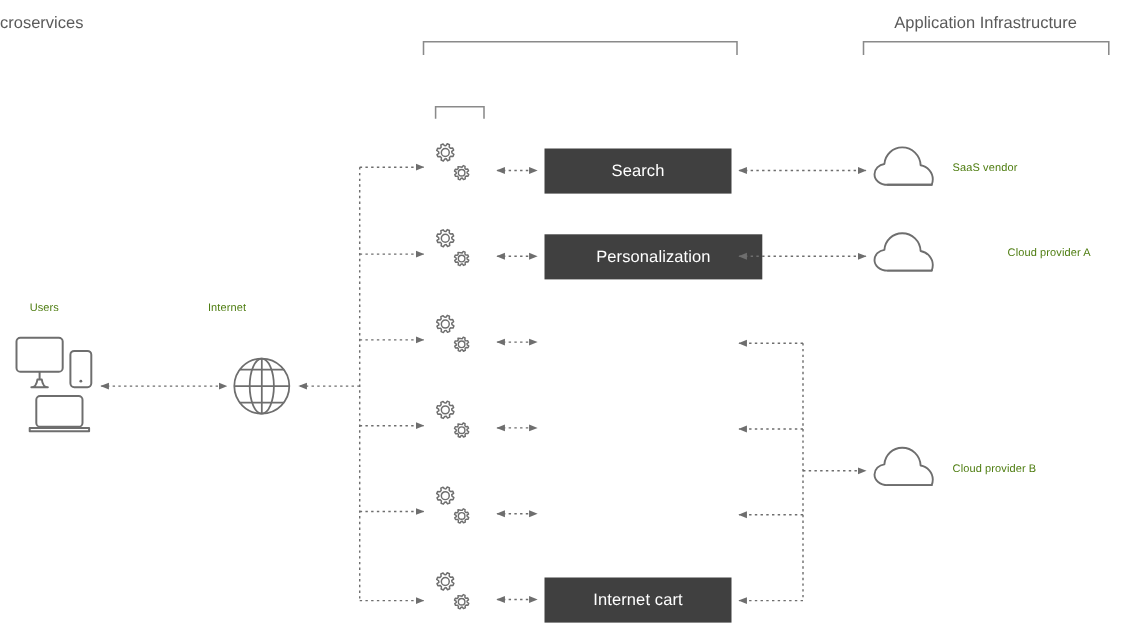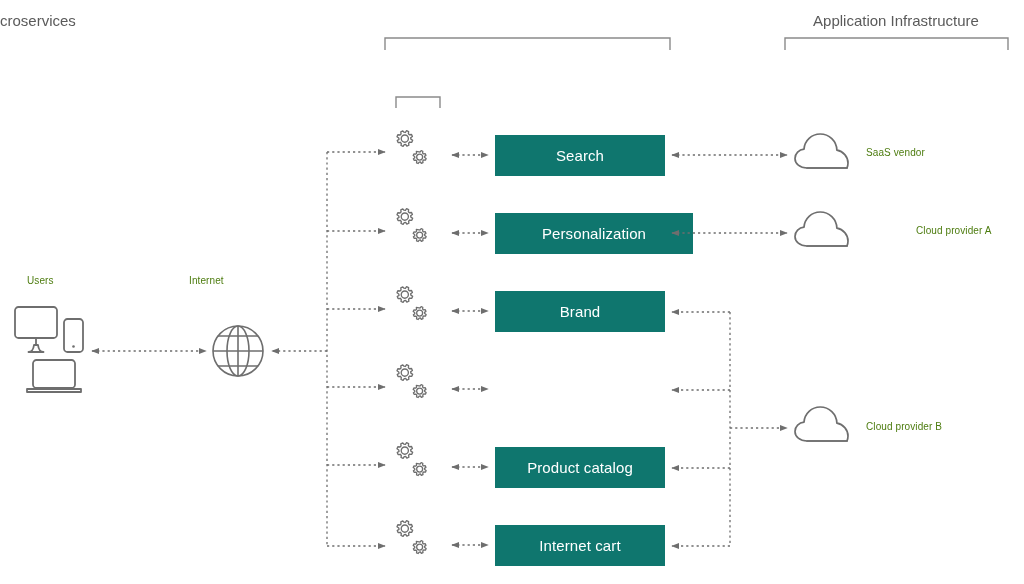--- a/index.html
+++ b/index.html
@@ -13,21 +13,21 @@
   #wires{position:absolute;left:0;top:0;width:1024px;height:584px;}
   .lbl{
     position:absolute;color:#4d7c0f;font-size:10px;
     white-space:nowrap;letter-spacing:.1px;
   }
   .grp-title{
     position:absolute;color:#5a5a5a;font-size:15px;
     white-space:nowrap;text-align:center;
   }
   .svc{
-    position:absolute;background:#0f766e;
+    position:absolute;background:#404040;
     display:flex;align-items:center;justify-content:center;
     color:#ffffff;font-size:15px;white-space:nowrap;
     letter-spacing:.1px;
   }
 </style>
 </head>
 <body>
 
 <div id="stage">
 
@@ -40,26 +40,20 @@
 
   <div class="lbl" style="left:866px;top:147px;">SaaS vendor</div>
   <div class="lbl" style="left:916px;top:225px;">Cloud provider A</div>
   <div class="lbl" style="left:866px;top:421px;">Cloud provider B</div>
 
   <div class="svc" style="left:495px;top:135px;width:170px;height:41px;">
     <span>Search</span>
   </div>
   <div class="svc" style="left:495px;top:213px;width:198px;height:41px;">
     <span>Personalization</span>
-  </div>
-  <div class="svc" style="left:495px;top:291px;width:170px;height:41px;">
-    <span>Brand</span>
-  </div>
-  <div class="svc" style="left:495px;top:447px;width:170px;height:41px;">
-    <span>Product catalog</span>
   </div>
   <div class="svc" style="left:495px;top:525px;width:170px;height:41px;">
     <span>Internet cart</span>
   </div>
 
   <svg id="wires" viewBox="0 0 1024 584" xmlns="http://www.w3.org/2000/svg">
     <defs>
       <marker id="ah" viewBox="0 0 10 10" refX="9" refY="5" markerWidth="6" markerHeight="6" orient="auto-start-reverse">
         <path d="M0,1 L10,5 L0,9 z" fill="#6e6e6e"></path>
       </marker>

